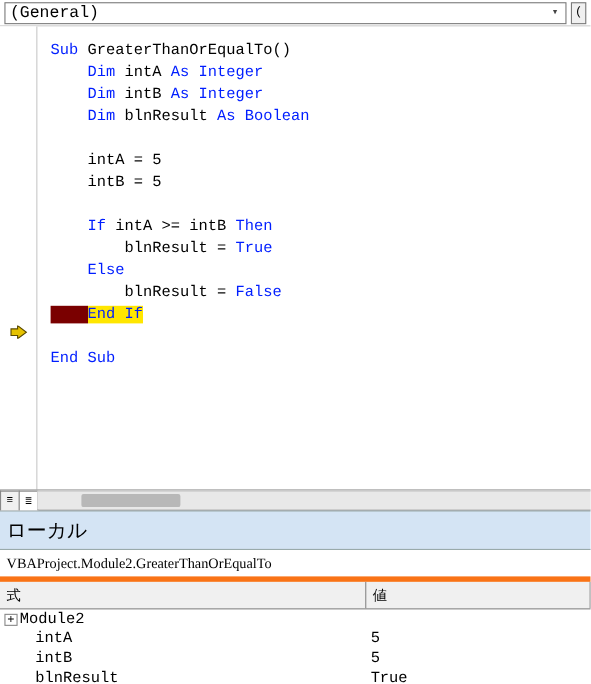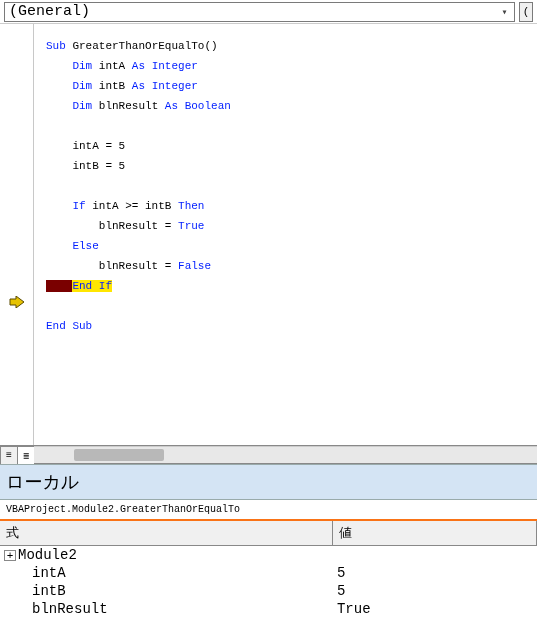--- a/index.html
+++ b/index.html
@@ -7,33 +7,33 @@
   .top-bar{display:flex;align-items:center;padding:2px 4px;background:#fff;border-bottom:1px solid #ccc;height:24px}
   .scope-dd{flex:1;height:20px;border:1px solid #7a7a7a;background:#fff;display:flex;align-items:flex-start;padding:0 4px;position:relative;font-family:"Courier New",monospace}
   .scope-dd .arrow{position:absolute;right:2px;top:2px;width:15px;height:15px;display:flex;align-items:center;justify-content:center;font-size:10px;color:#444}
   .btn-extra{width:14px;height:20px;border:1px solid #7a7a7a;margin-left:4px;background:#f0f0f0;display:flex;align-items:center;justify-content:center;font-size:11px}
 
   .code-pane{height:440px;display:flex;border-bottom:1px solid #888;position:relative}
   .margin{width:34px;background:#fff;border-right:1px solid #c8c8c8;position:relative}
   .bp-arrow{position:absolute;left:8px;width:18px;height:14px;display:flex;align-items:center;justify-content:center}
   .bp-arrow svg{display:block}
 
-  .code{flex:1;padding:12px 0 0 12px;font-family:"Courier New",monospace;font-size:11px;line-height:20px;white-space:pre;overflow:hidden}
+  .code{flex:1;padding:12px 0 0 12px;font-family:"Courier New",monospace;font-size:14px;line-height:20px;white-space:pre;overflow:hidden}
   .kw{color:#001eff}
   .hl{background:#ffe600}
   .hlbar{background:#7a0000;color:#7a0000}
 
   .view-tabs{position:absolute;left:0;bottom:0;height:18px;display:flex;background:#f0f0f0;border-top:1px solid #888;width:100%}
   .vt{width:18px;height:18px;border:1px solid #888;border-bottom:none;background:#fff;display:flex;align-items:center;justify-content:center;font-size:10px;margin-right:-1px}
   .vt.inactive{background:#f0f0f0}
   .hscroll-track{flex:1;background:#e8e8e8;position:relative;border-top:1px solid #ccc}
   .hscroll-thumb{position:absolute;left:40px;top:2px;height:12px;width:90px;background:#b8b8b8;border-radius:2px}
 
   .locals-title{background:#d4e4f4;padding:5px 6px;font-size:18px;border-top:1px solid #9aa;border-bottom:1px solid #9aa}
-  .context{padding:4px 6px;font-size:10px;font-family:Liberation Mono, monospace;background:#fff;border-bottom:2px solid #f97316}
+  .context{padding:4px 6px;font-size:13px;font-family:Liberation Serif, serif;background:#fff;border-bottom:5px solid #f97316}
   .grid-head{display:flex;background:#f0f0f0;border-bottom:1px solid #888}
   .gh{padding:3px 6px;font-size:13px;font-family:"Courier New",monospace;border-right:1px solid #888}
   .gh.c1{flex:0 0 62%}
   .gh.c2{flex:1}
   .rows{font-family:"Courier New",monospace;font-size:14px}
   .row{display:flex;padding:1px 0}
   .c-exp{flex:0 0 62%;padding-left:4px;display:flex;align-items:center}
   .c-val{flex:1;padding-left:4px}
   .expander{width:12px;display:inline-block;text-align:center;font-size:11px;margin-right:2px;border:1px solid #888;line-height:10px;height:11px}
   .indent{display:inline-block;width:14px}

